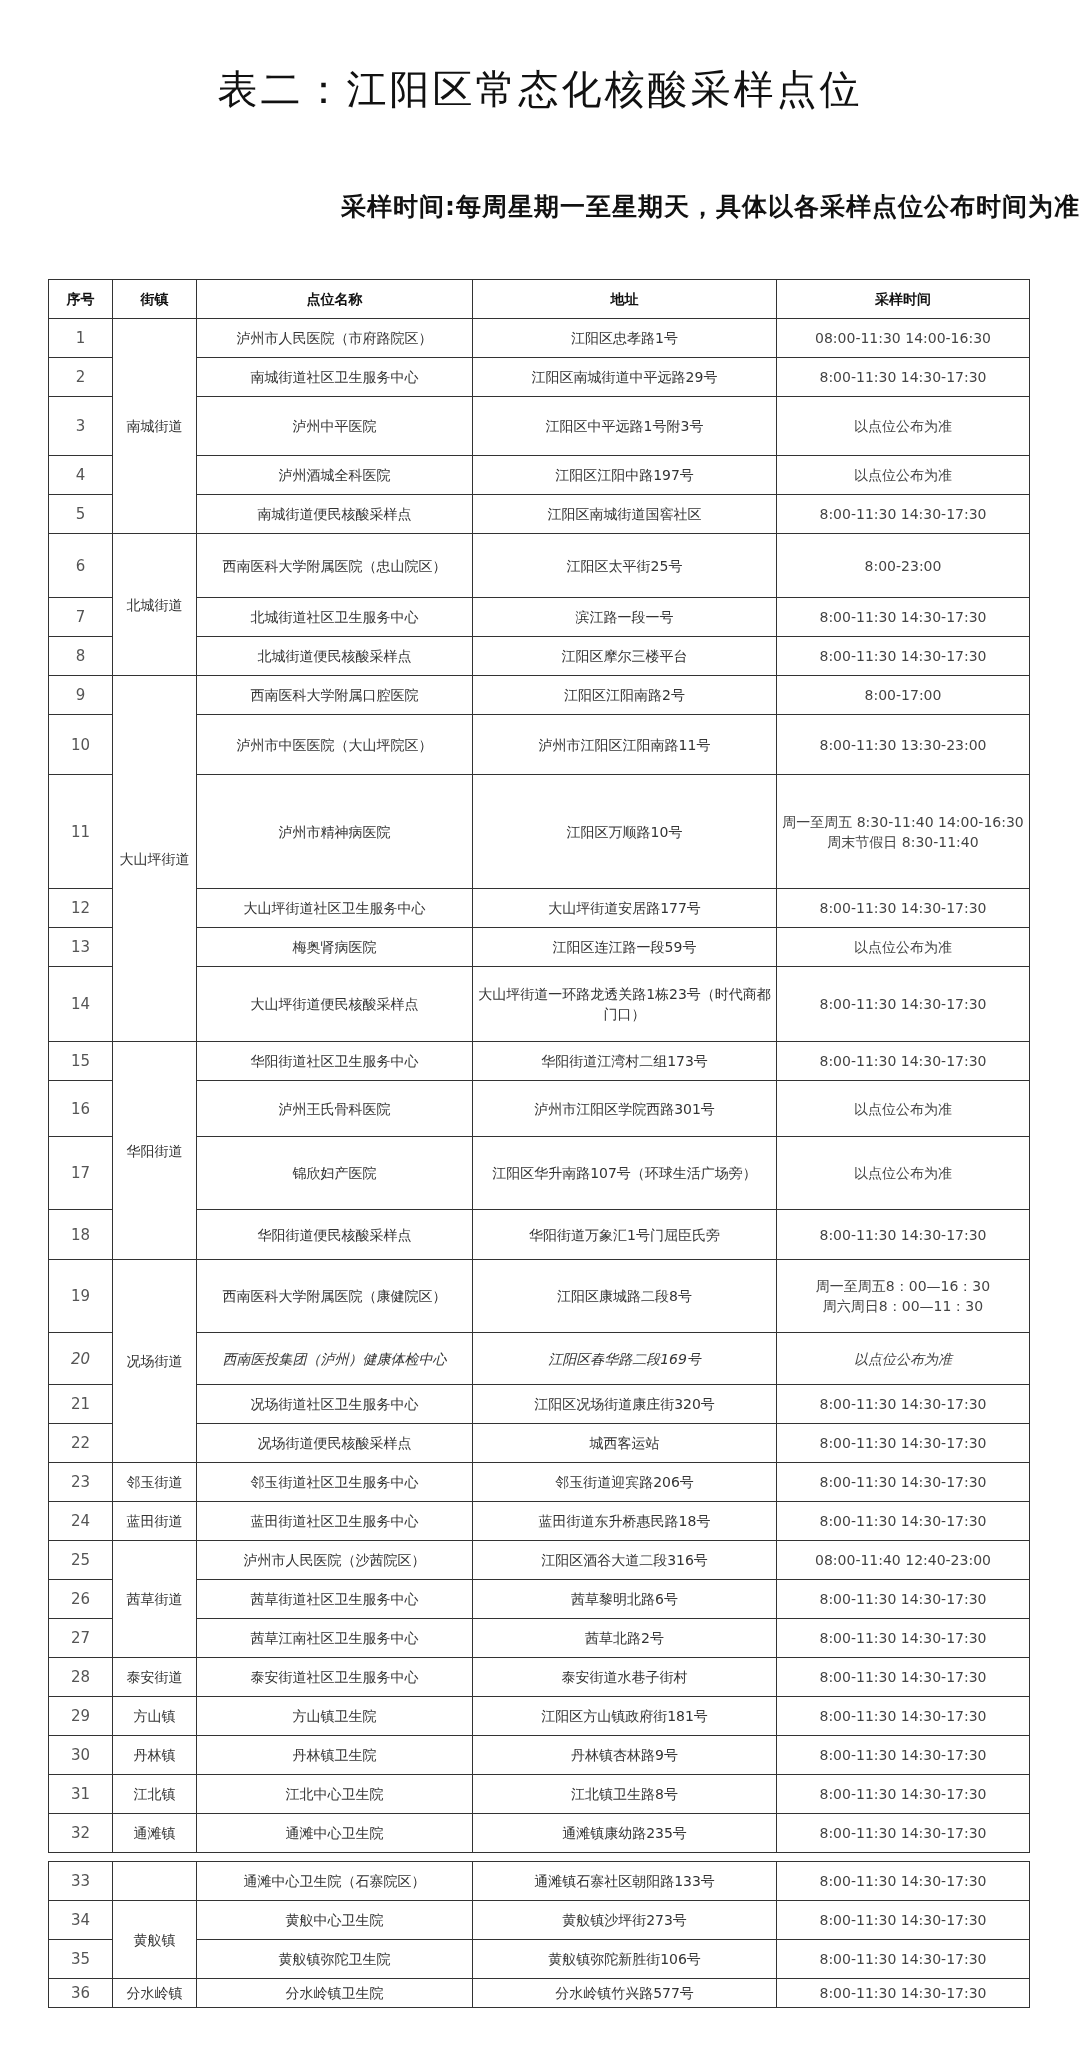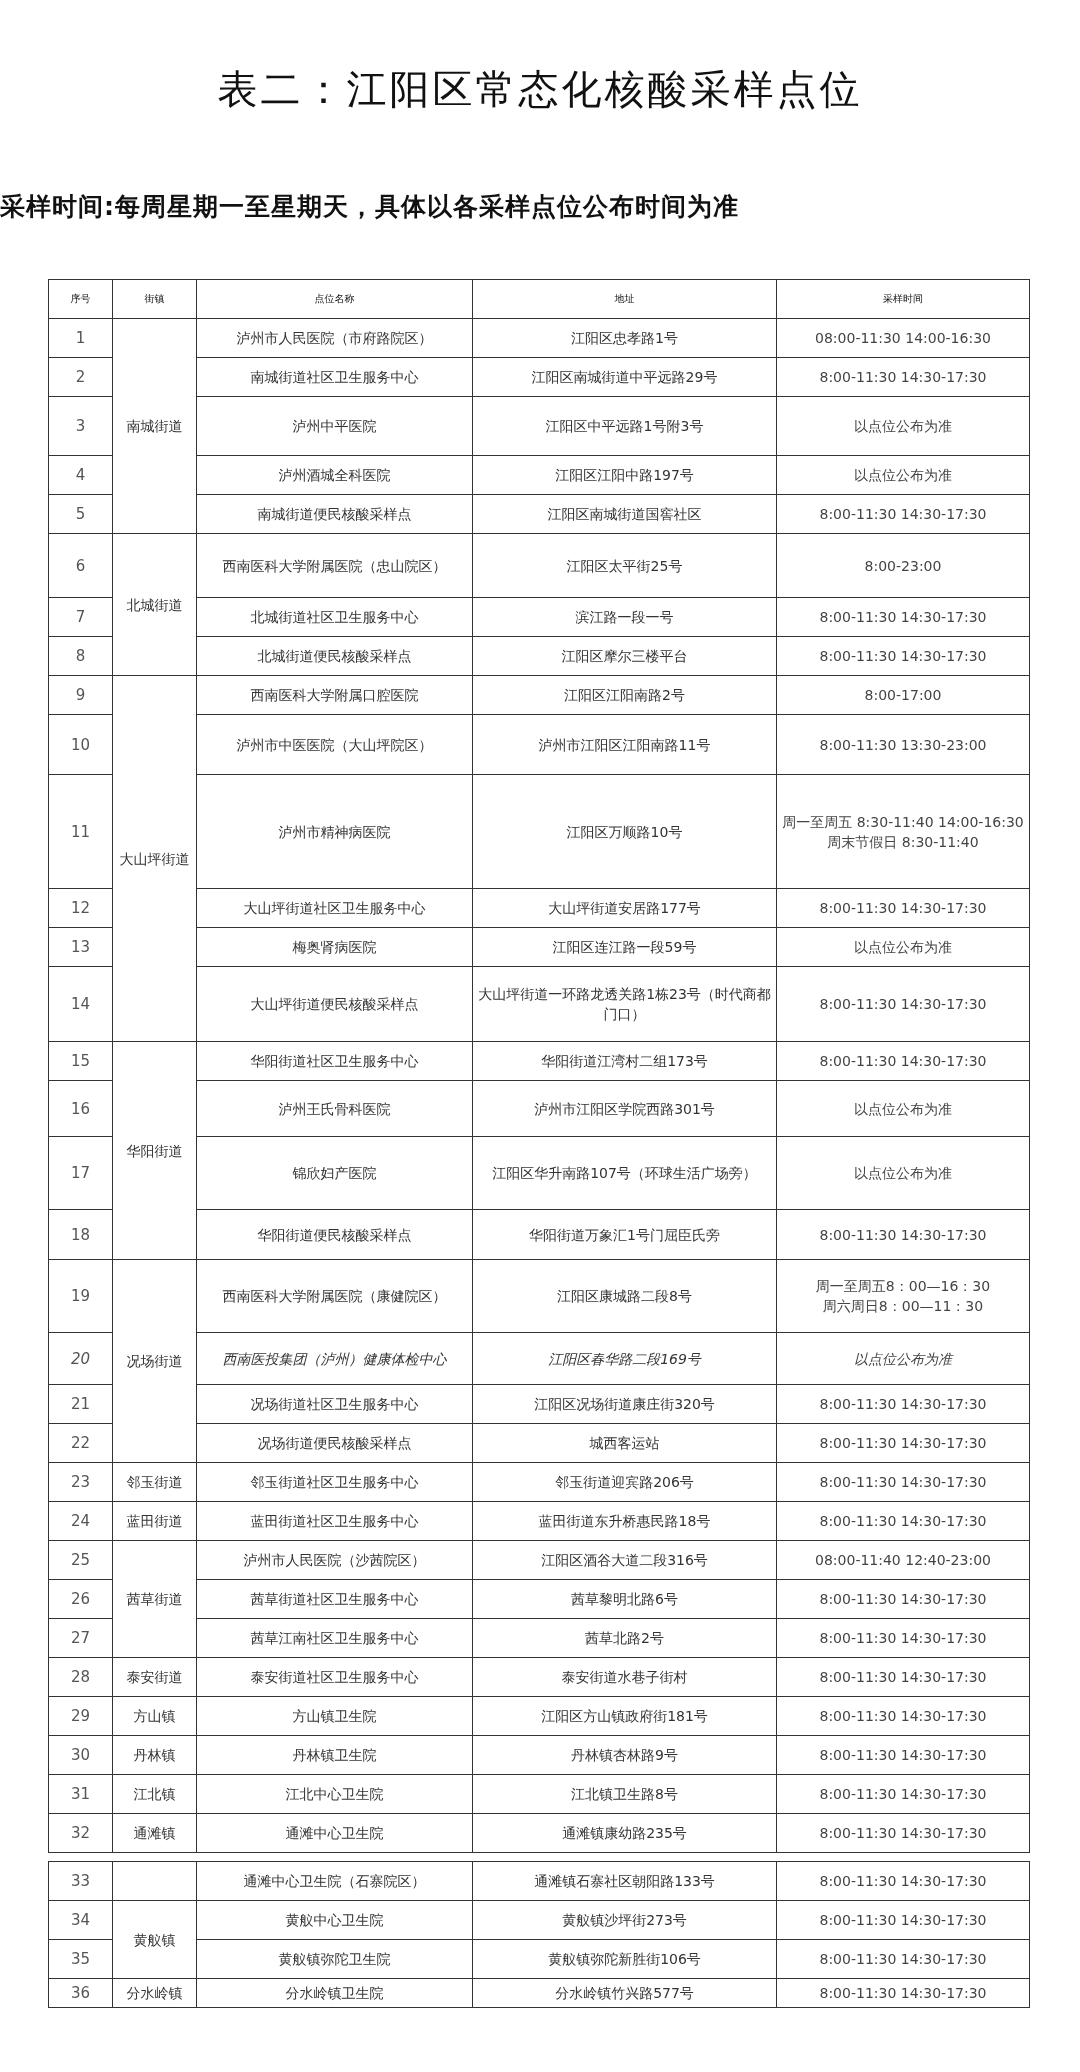--- a/index.html
+++ b/index.html
@@ -1,28 +1,28 @@
 <!DOCTYPE html>
 <html><head>
 <meta charset="utf-8">
 <style>
   html, body { margin: 0; padding: 0; background: #ffffff; }
   body { width: 1080px; height: 2072px; position: relative; overflow: hidden;
          font-family: "DejaVu Sans", sans-serif; color: #222; }
   .title { position: absolute; left: 0; width: 1080px; top: 62px; text-align: center;
            font-size: 40px; font-weight: normal; color: #111; letter-spacing: 3px;
            font-family: "DejaVu Sans", sans-serif; }
-  .subtitle { position: absolute; left: 0; width: 1080px; top: 190px; text-align: left;
+  .subtitle { position: absolute; left: 0; width: 1080px; top: 190px; text-align: right;
               font-size: 25px; font-weight: bold; color: #111; letter-spacing: 1px; }
   .tbl { position: absolute; left: 48px; width: 981px; border-collapse: collapse;
          table-layout: fixed; }
   .tbl td, .tbl th { border: 1.5px solid #333; text-align: center; vertical-align: middle;
          padding: 0 2px; font-size: 14px; line-height: 20px; color: #333; font-weight: normal;
          overflow: hidden; }
-  .tbl th { font-weight: normal; color: #111; font-size: 10px; }
+  .tbl th { font-weight: bold; color: #111; font-size: 14px; }
   .tbl td.num { color: #555; font-size: 15px; }
   .tbl td.time { color: #444; white-space: pre-line; }
   .tbl td.addr, .tbl td.name { white-space: normal; }
   .tbl1 { top: 279px; }
   .tbl2 { top: 1861px; }
   col.c1 { width: 64px; } col.c2 { width: 84px; } col.c3 { width: 276px; }
   col.c4 { width: 304px; } col.c5 { width: 253px; }
 </style>
 </head>
 <body>

